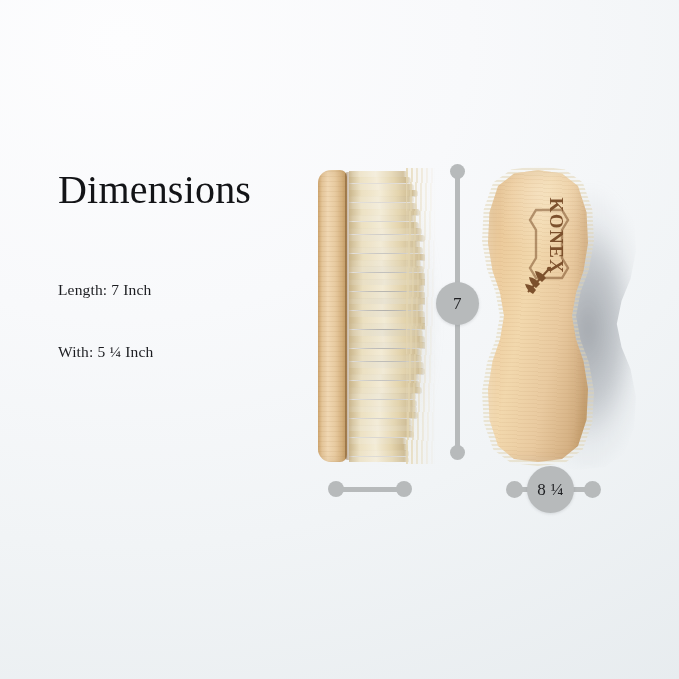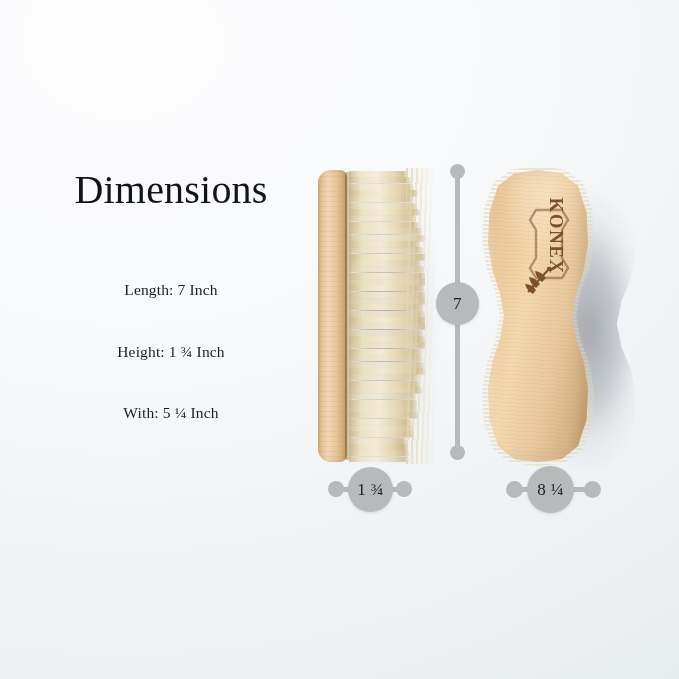--- a/index.html
+++ b/index.html
@@ -22,24 +22,23 @@
     height: 679px;
     overflow: hidden;
     background:
       radial-gradient(ellipse 150% 120% at 18% 6%, #fdfdfe 0%, #f8f9fb 34%, #f1f4f6 62%, #e6ebee 100%),
       linear-gradient(135deg, #fafbfc 0%, #f4f6f8 45%, #e4e9ed 100%);
   }
 
   
   #text-panel {
     position: absolute;
-    left: 46px;
+    left: 58px;
     top: 168px;
     width: 250px;
-    text-align: center;
   }
 
   #page-title {
     font-size: 40px;
     line-height: 1.08;
     color: #131417;
     font-weight: 400;
     letter-spacing: 0.2px;
   }
 
@@ -298,21 +297,20 @@
 </head>
 <body>
 
 <div id="stage">
 
   <div id="text-panel">
     <h1 id="page-title">Dimensions</h1>
 
     <ul id="spec-list">
       <li class="spec-item">Length: 7 Inch</li>
-      <li class="spec-item">Height: 1 ¾ Inch</li>
       <li class="spec-item">With: 5 ¼ Inch</li>
     </ul>
   </div>
 
   <div class="product" id="brush-side">
     <div id="brush-side-shadow"></div>
     <div id="side-handle"></div>
     <div id="side-seam"></div>
     <div id="side-bristles">
         <div class="bristle-row" style="top: 1px; width: 58.835px; opacity: 0.8;"></div>
@@ -391,21 +389,20 @@
   <div id="measurements">
 
     <div class="measure-line" id="measure-length-line"></div>
     <div class="measure-dot" id="measure-length-dot-top"></div>
     <div class="measure-dot" id="measure-length-dot-bottom"></div>
     <div class="measure-badge" id="measure-length-badge">7</div>
 
     <div class="measure-line" id="measure-height-line"></div>
     <div class="measure-dot" id="measure-height-dot-left"></div>
     <div class="measure-dot" id="measure-height-dot-right"></div>
-    <div class="measure-badge" id="measure-height-badge">1 ¾</div>
 
     <div class="measure-line" id="measure-width-line"></div>
     <div class="measure-dot" id="measure-width-dot-left"></div>
     <div class="measure-dot" id="measure-width-dot-right"></div>
     <div class="measure-badge" id="measure-width-badge">8 ¼</div>
 
   </div>
 
 </div>
 

